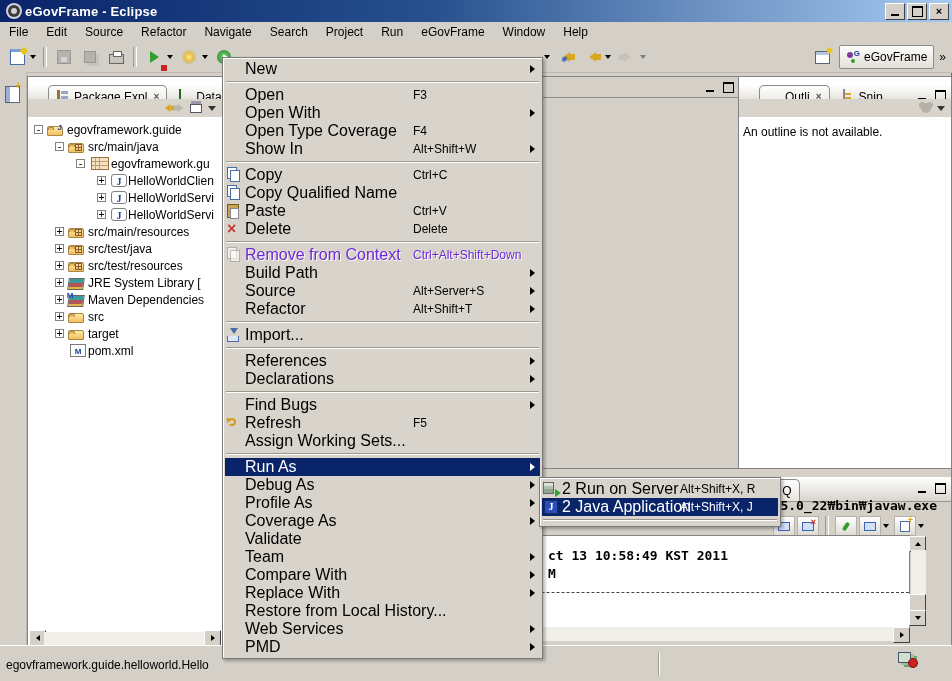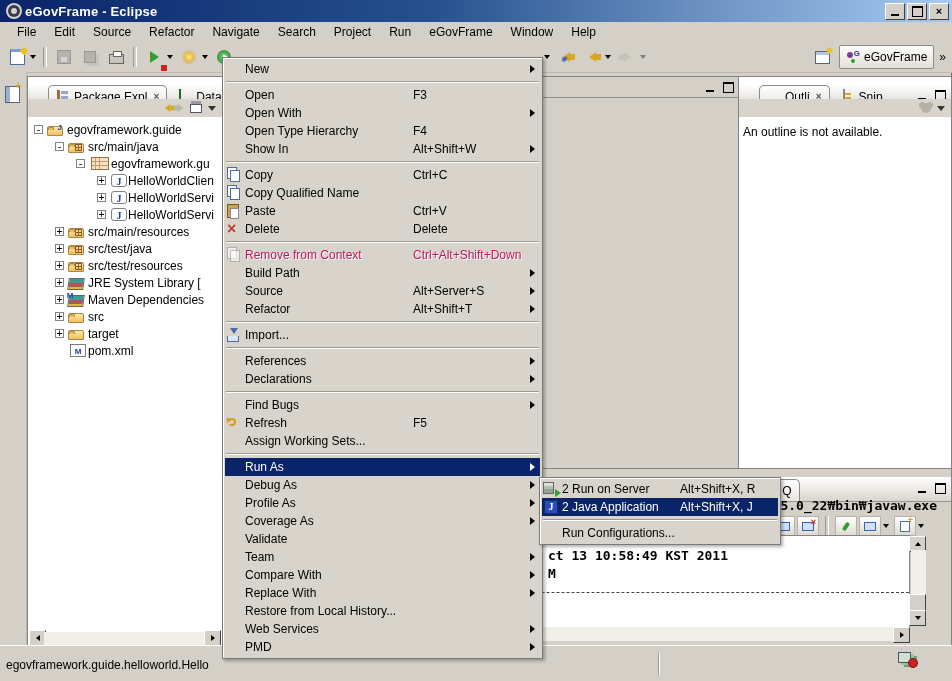--- a/index.html
+++ b/index.html
@@ -14,21 +14,21 @@
     background:#3a3a3a;box-shadow:0 0 0 2px #cfd2d8, -4px 0 0 -4px #cfd2d8,4px 0 0 -4px #cfd2d8,0 -4px 0 -4px #cfd2d8,0 4px 0 -4px #cfd2d8;}
   .gear::after{content:"";position:absolute;left:3px;top:3px;width:6px;height:6px;border-radius:50%;background:#cfd2d8;}
   .tb-title{font-weight:bold;font-size:13px;letter-spacing:.2px;flex:1;}
   .tb-btns{display:flex;gap:2px;}
   .wbtn{width:18px;height:15px;background:#d4d0c8;border:1px solid;border-color:#fff #404040 #404040 #fff;
     display:flex;align-items:center;justify-content:center;font:bold 11px/11px "Liberation Sans",sans-serif;color:#000;}
   .g-min{width:8px;height:2px;background:#000;margin-top:7px;}
   .g-max{width:9px;height:8px;border:1px solid #000;border-top:2px solid #000;}
   
   .menubar{position:absolute;left:0;top:22px;right:0;height:20px;background:#d4d0c8;
-    display:flex;align-items:center;padding-left:8px;border-bottom:1px solid #d4d0c8;}
+    display:flex;align-items:center;padding-left:0;border-bottom:1px solid #d4d0c8;}
   .mbi{padding:2px 9px;font-size:12px;color:#000;}
   
   .toolbar{position:absolute;left:0;top:42px;right:0;height:30px;background:#d4d0c8;
     border-bottom:1px solid #bdb9b1;}
   .tg-left{position:absolute;left:4px;top:2px;display:flex;align-items:center;height:26px;}
   .tg-mid{position:absolute;left:544px;top:2px;display:flex;align-items:center;height:26px;}
   .persp{position:absolute;right:4px;top:2px;display:flex;align-items:center;height:26px;gap:3px;}
   .tsep{width:2px;height:20px;border-left:1px solid #9d9a92;border-right:1px solid #fff;margin:0 4px;}
   .tbtn{width:24px;height:24px;border:1px solid transparent;background:transparent;display:flex;
     align-items:center;justify-content:center;position:relative;padding:0;}
@@ -144,28 +144,28 @@
   .mon{width:12px;height:9px;background:#cfe0f7;border:1px solid #3a62b8;position:relative;box-sizing:border-box;}
   .mon.red::after{content:"×";position:absolute;right:-3px;top:-6px;font:bold 9px "Liberation Sans",sans-serif;color:#c22;}
   .pin{width:4px;height:9px;background:#2f9e2f;transform:rotate(35deg);border-radius:2px;}
   .docplus{width:10px;height:11px;background:#fff;border:1px solid #4a6da8;position:relative;box-sizing:border-box;}
   .docplus::after{content:"+";position:absolute;right:-4px;top:-7px;font:bold 9px "Liberation Sans",sans-serif;color:#d9a820;}
   
   .menu{position:absolute;background:#d8d4cc;border:1px solid #7a7a7a;padding:2px 1px;
     box-shadow:inset 1px 1px 0 #fff,2px 2px 3px rgba(0,0,0,.3);z-index:50;}
   .mi{height:18px;display:flex;align-items:center;position:relative;margin:0 1px;}
   .mic{width:20px;min-width:20px;height:16px;position:relative;display:inline-block;}
-  .mlb{font-size:12px;color:#000;white-space:nowrap;}
+  .mlb{font-size:16px;color:#000;white-space:nowrap;}
   .msc{position:absolute;left:188px;font-size:12px;color:#000;white-space:nowrap;}
   .mar{position:absolute;right:5px;width:0;height:0;border-left:5px solid #000;
     border-top:4px solid transparent;border-bottom:4px solid transparent;}
   .mi.sel{background:#0a246a;}
   .mi.sel .mlb,.mi.sel .msc{color:#fff;}
   .mi.sel .mar{border-left-color:#fff;}
-  .mi.dis .mlb,.mi.dis .msc{color:#be185d;text-shadow:1px 1px 0 #fff;}
+  .mi.dis .mlb,.mi.dis .msc{color:#6d28d9;text-shadow:1px 1px 0 #fff;}
   .msep{height:8px;position:relative;margin:0 2px;}
   .msep::before{content:"";position:absolute;left:0;right:0;top:3px;border-top:1px solid #9b9890;border-bottom:1px solid #fff;}
   #ctx{left:222px;top:57px;width:317px;z-index:50;}
   #runas{left:539px;top:477px;width:238px;z-index:60;}
   #runas .msc{left:138px;}
   
   .ic-copy::before,.ic-copy-qualified::before,.ic-remove-context::before{content:"";position:absolute;left:2px;top:0px;width:8px;height:10px;background:#fff;border:1px solid #4a6da8;}
   .ic-copy::after,.ic-copy-qualified::after,.ic-remove-context::after{content:"";position:absolute;left:5px;top:3px;width:8px;height:10px;background:#fff;border:1px solid #4a6da8;}
   .ic-remove-context::before,.ic-remove-context::after{border-color:#999;opacity:.6;}
   .ic-paste::before{content:"";position:absolute;left:2px;top:1px;width:10px;height:12px;background:#caa35a;border:1px solid #7a5a1a;}
@@ -524,21 +524,21 @@
         <span class="msc">F3</span>
       </div>
       <div class="mi">
         <span class="mic"></span>
         <span class="mlb">Open With</span>
         <span class="msc"></span>
         <span class="mar"></span>
       </div>
       <div class="mi">
         <span class="mic"></span>
-        <span class="mlb">Open Type Hierarchy</span>
+        <span class="mlb">Open Type Coverage</span>
         <span class="msc">F4</span>
       </div>
       <div class="mi">
         <span class="mic"></span>
         <span class="mlb">Show In</span>
         <span class="msc">Alt+Shift+W</span>
         <span class="mar"></span>
       </div>
       <div class="msep"></div>
       <div class="mi">
@@ -692,20 +692,15 @@
         <span class="mic ic-server"></span>
         <span class="mlb">2 Run on Server</span>
         <span class="msc">Alt+Shift+X, R</span>
       </div>
       <div class="mi sel">
         <span class="mic ic-java-app"></span>
         <span class="mlb">2 Java Application</span>
         <span class="msc">Alt+Shift+X, J</span>
       </div>
       <div class="msep"></div>
-      <div class="mi">
-        <span class="mic"></span>
-        <span class="mlb">Run Configurations...</span>
-        <span class="msc"></span>
-      </div>
     </div>
 
 </div>
 
 </body></html>

